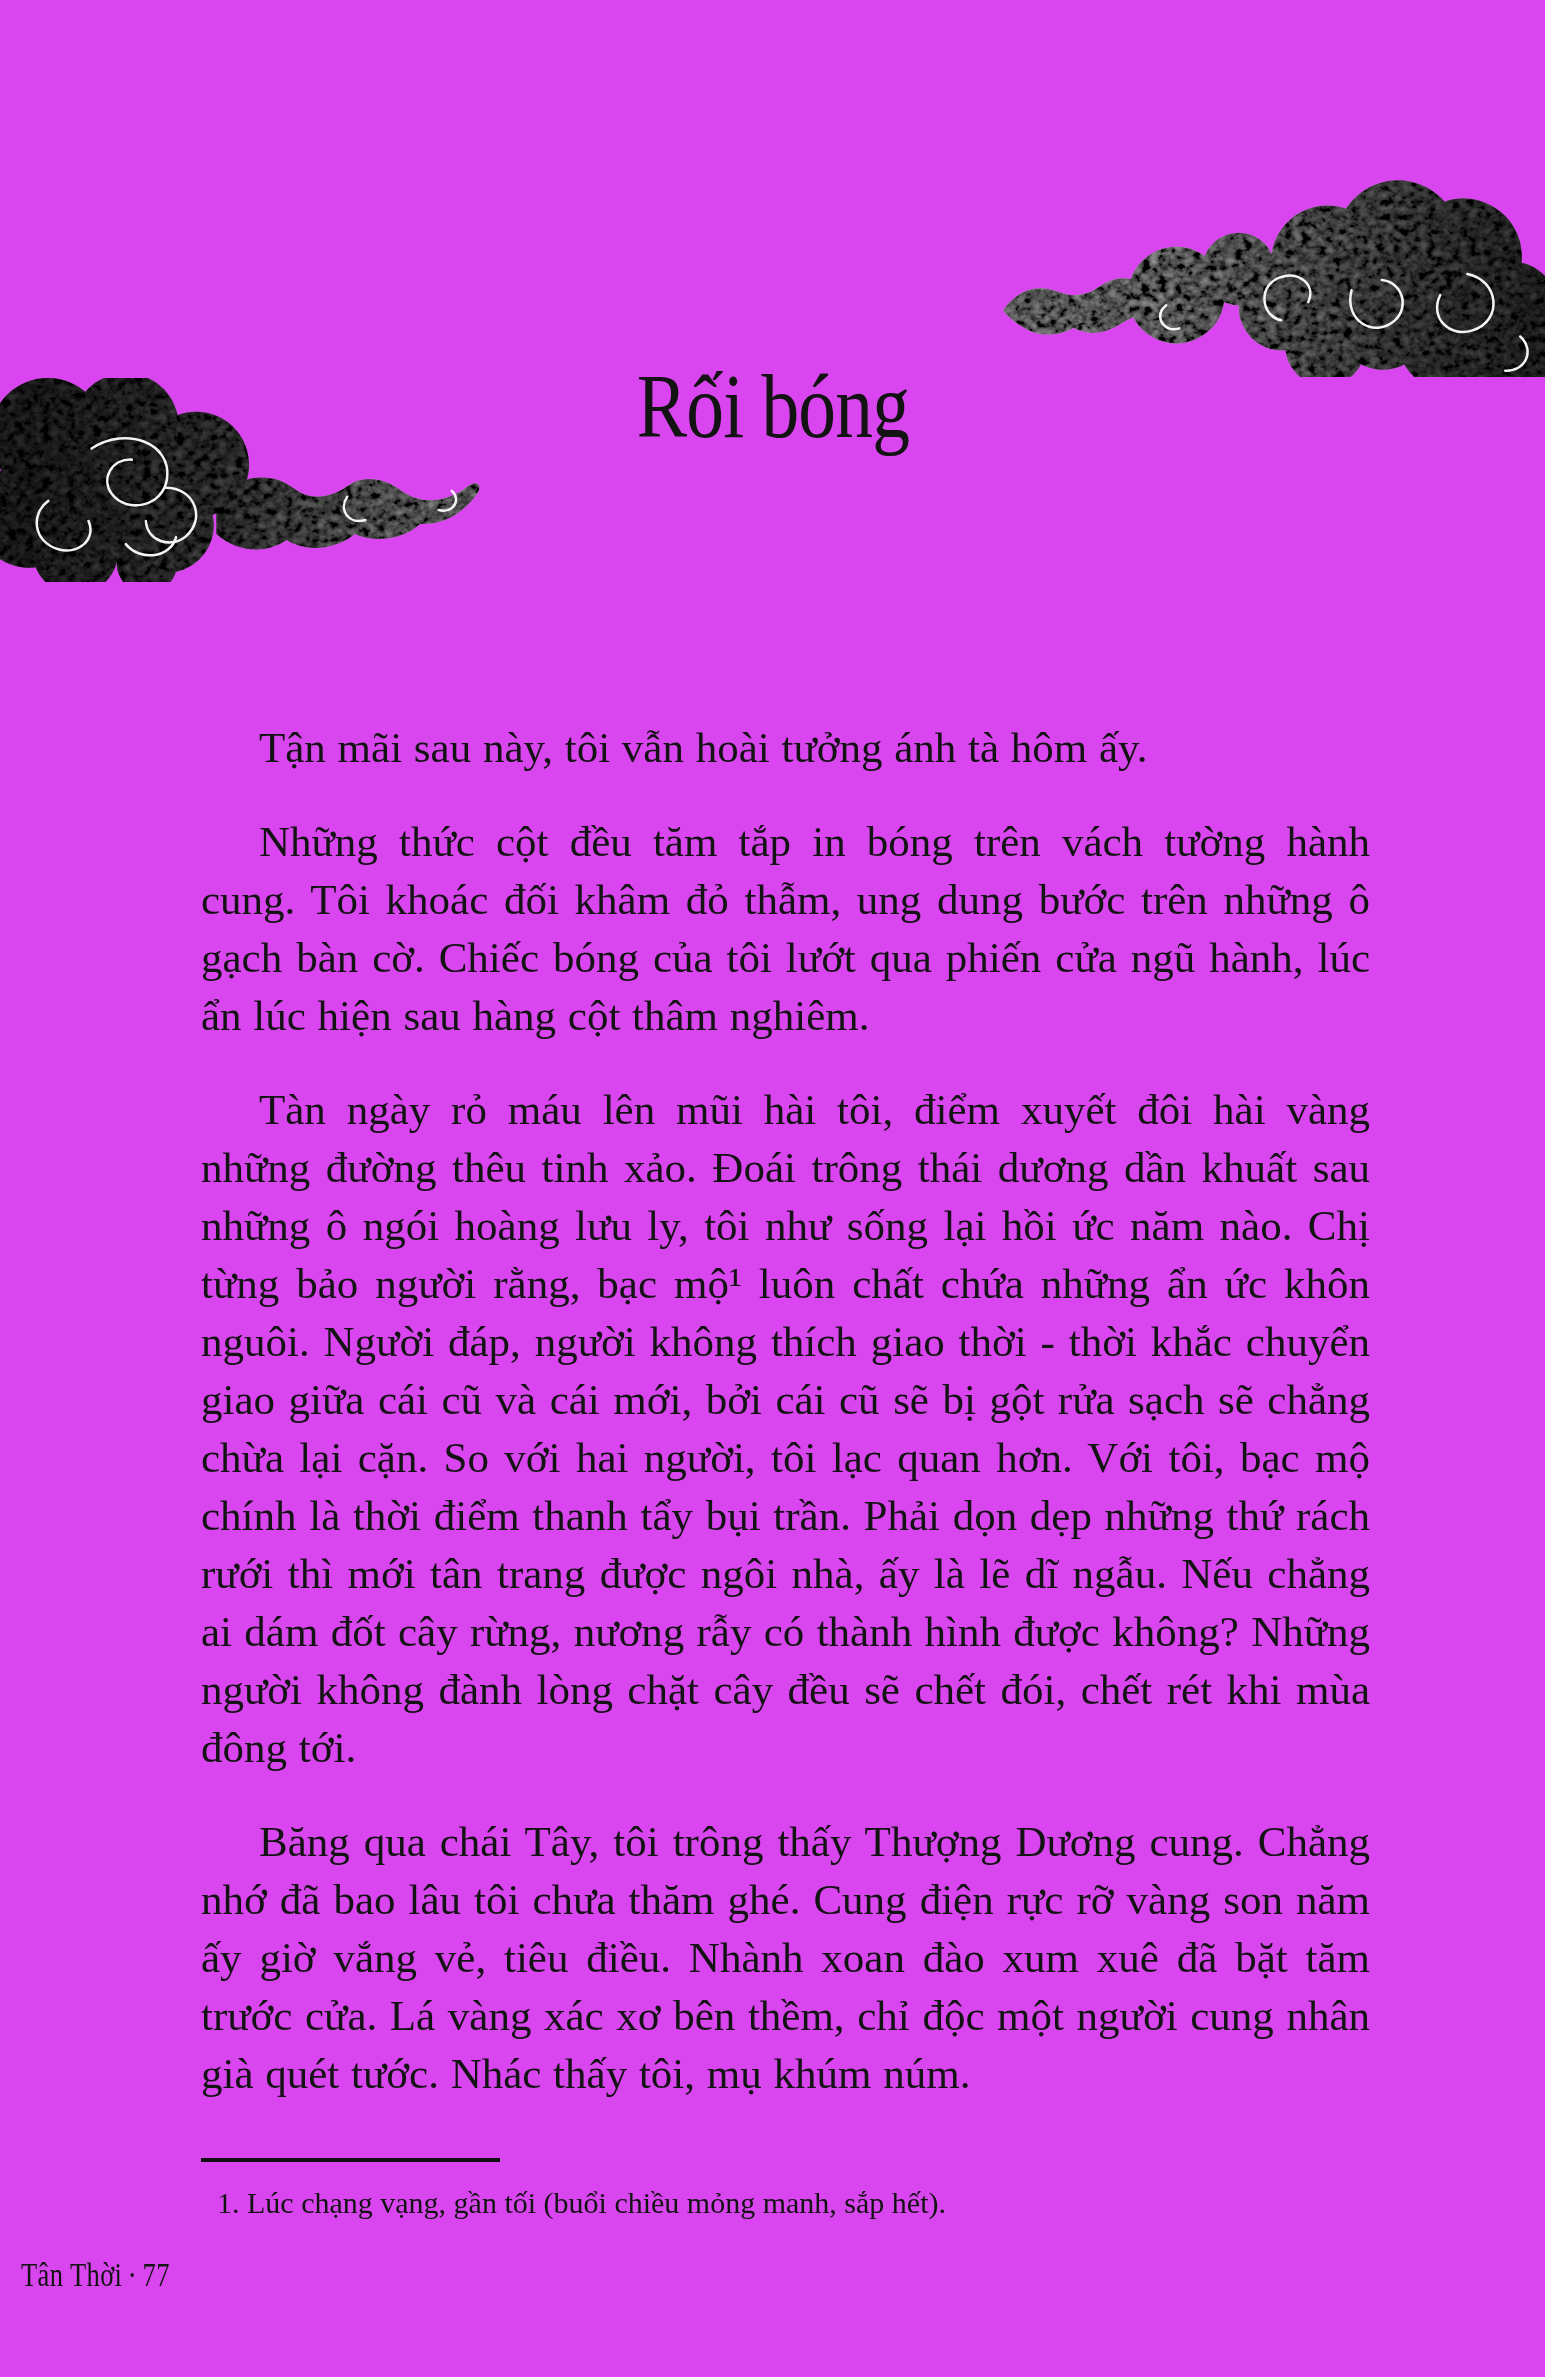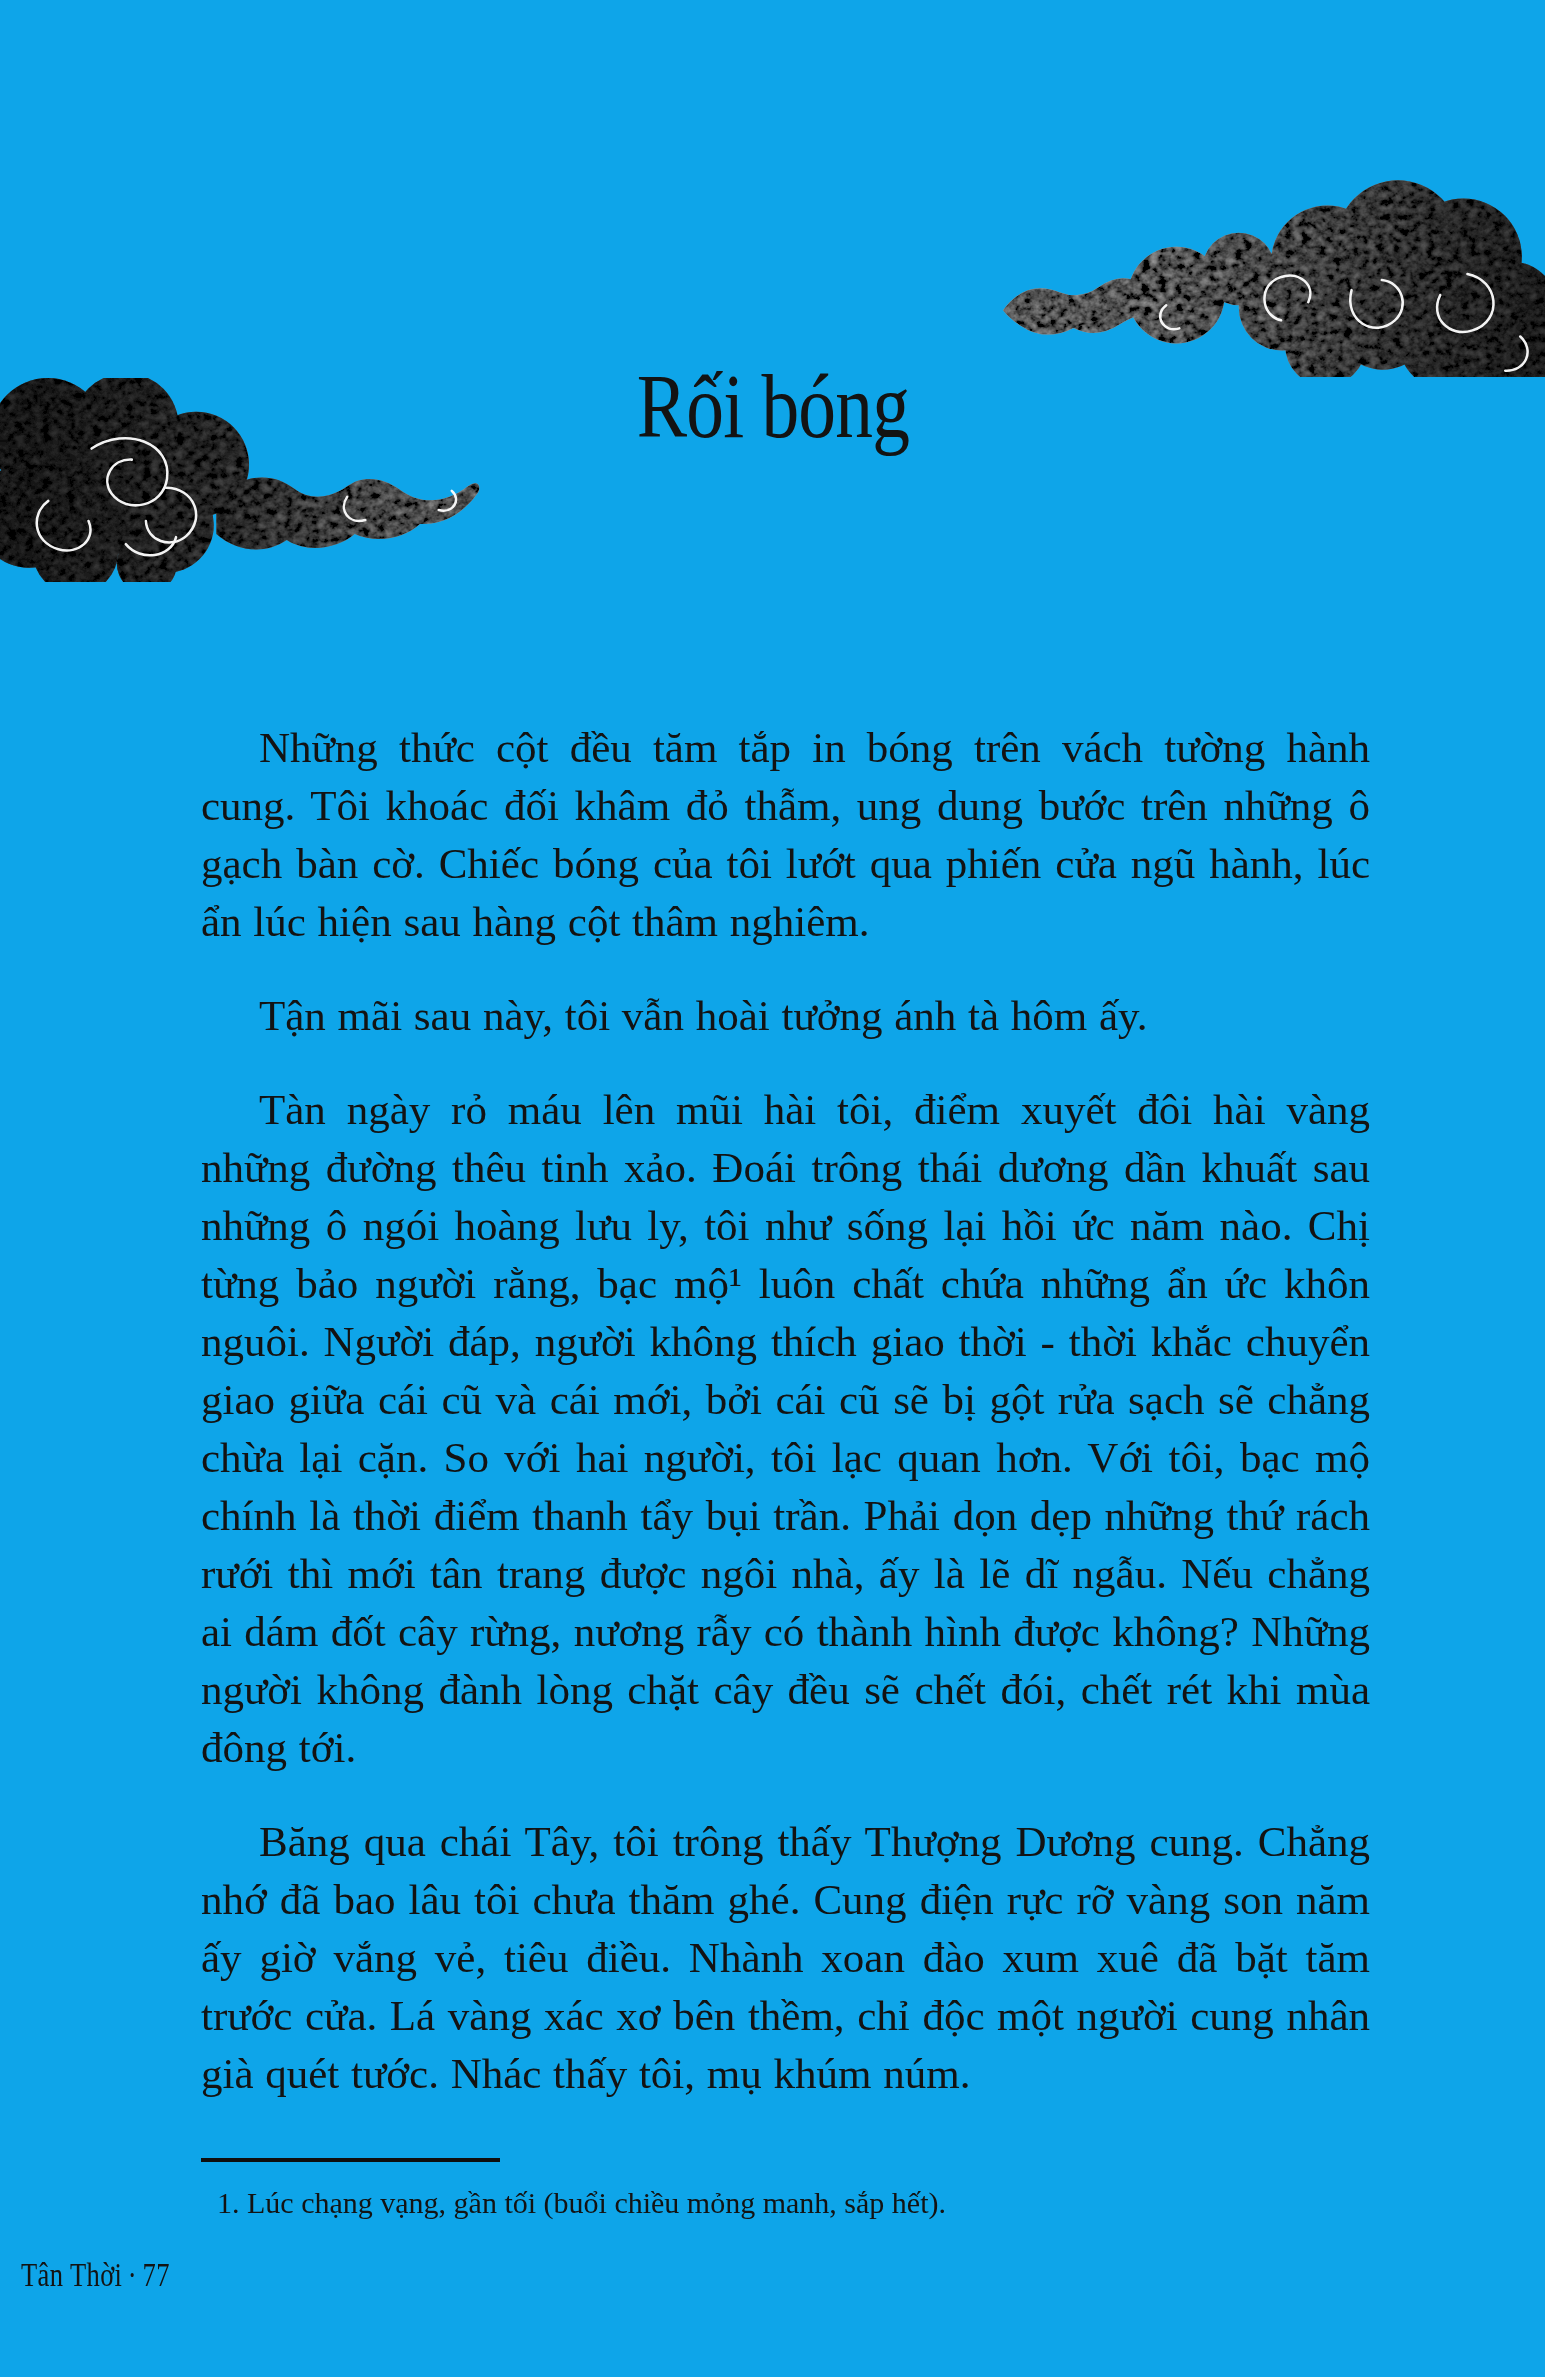--- a/index.html
+++ b/index.html
@@ -1,20 +1,20 @@
 <!DOCTYPE html>
 <html style="font-size:8px"><head>
 <meta charset="utf-8">
 <style>
   html, body { margin: 0; padding: 0; background: #e8e8e8; }
   .page {
     position: relative;
     width: 1546px;
     height: 2377px;
-    background: #0ea5e9;
+    background: #d946ef;
     overflow: hidden;
     font-family: "Liberation Serif", serif;
     color: #131313;
   }
   .cloud { position: absolute; pointer-events: none; }
   .cloud-right { left: 999px; top: 170px; width: 547px; height: 207px; }
   .cloud-left  { left: 0px;    top: 378px; width: 488px;  height: 204px; }
 
   .chapter-title {
     position: absolute;
@@ -151,22 +151,22 @@
       <path d="M 96 244 c -36 26 -30 82 20 96 c 40 12 76 -20 60 -56"></path>
       <path d="M 250 330 c 30 36 90 26 100 -14"></path>
       <path d="M 690 236 c -18 26 4 56 36 46"></path>
       <path d="M 898 224 c 20 18 2 46 -26 38"></path>
     </g>
   </svg>
 
   <h1 class="chapter-title"><span class="squeeze">Rối bóng</span></h1>
 
   <div class="text-block">
+    <p>Tận mãi sau này, tôi vẫn hoài tưởng ánh tà hôm ấy.</p>
     <p>Những thức cột đều tăm tắp in bóng trên vách tường hành cung. Tôi khoác đối khâm đỏ thẫm, ung dung bước trên những ô gạch bàn cờ. Chiếc bóng của tôi lướt qua phiến cửa ngũ hành, lúc ẩn lúc hiện sau hàng cột thâm nghiêm.</p>
-    <p>Tận mãi sau này, tôi vẫn hoài tưởng ánh tà hôm ấy.</p>
     <p>Tàn ngày rỏ máu lên mũi hài tôi, điểm xuyết đôi hài vàng những đường thêu tinh xảo. Đoái trông thái dương dần khuất sau những ô ngói hoàng lưu ly, tôi như sống lại hồi ức năm nào. Chị từng bảo người rằng, bạc mộ¹ luôn chất chứa những ẩn ức khôn nguôi. Người đáp, người không thích giao thời - thời khắc chuyển giao giữa cái cũ và cái mới, bởi cái cũ sẽ bị gột rửa sạch sẽ chẳng chừa lại cặn. So với hai người, tôi lạc quan hơn. Với tôi, bạc mộ chính là thời điểm thanh tẩy bụi trần. Phải dọn dẹp những thứ rách rưới thì mới tân trang được ngôi nhà, ấy là lẽ dĩ ngẫu. Nếu chẳng ai dám đốt cây rừng, nương rẫy có thành hình được không? Những người không đành lòng chặt cây đều sẽ chết đói, chết rét khi mùa đông tới.</p>
     <p>Băng qua chái Tây, tôi trông thấy Thượng Dương cung. Chẳng nhớ đã bao lâu tôi chưa thăm ghé. Cung điện rực rỡ vàng son năm ấy giờ vắng vẻ, tiêu điều. Nhành xoan đào xum xuê đã bặt tăm trước cửa. Lá vàng xác xơ bên thềm, chỉ độc một người cung nhân già quét tước. Nhác thấy tôi, mụ khúm núm.</p>
   </div>
 
   <div class="footnote-rule"></div>
   <p class="footnote">1. Lúc chạng vạng, gần tối (buổi chiều mỏng manh, sắp hết).</p>
 
   <div class="page-footer">
     <span class="squeeze"><span>Tân Thời</span><span class="sep">·</span><span>77</span></span>
   </div>

